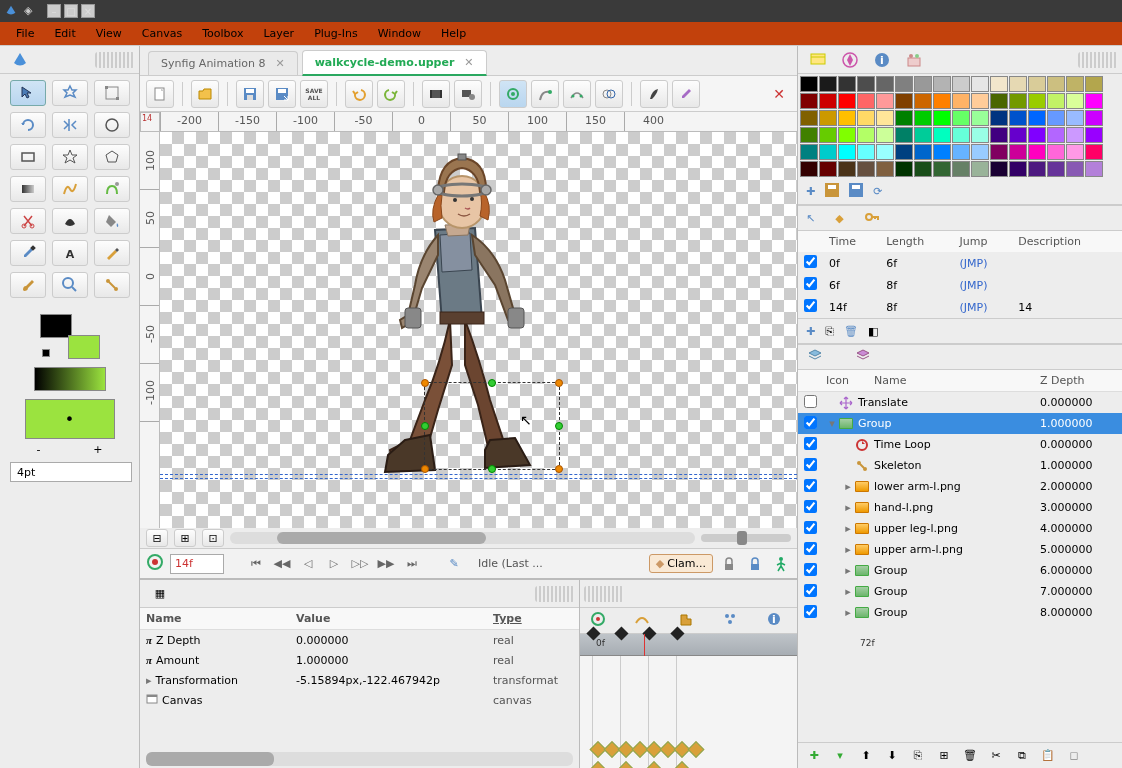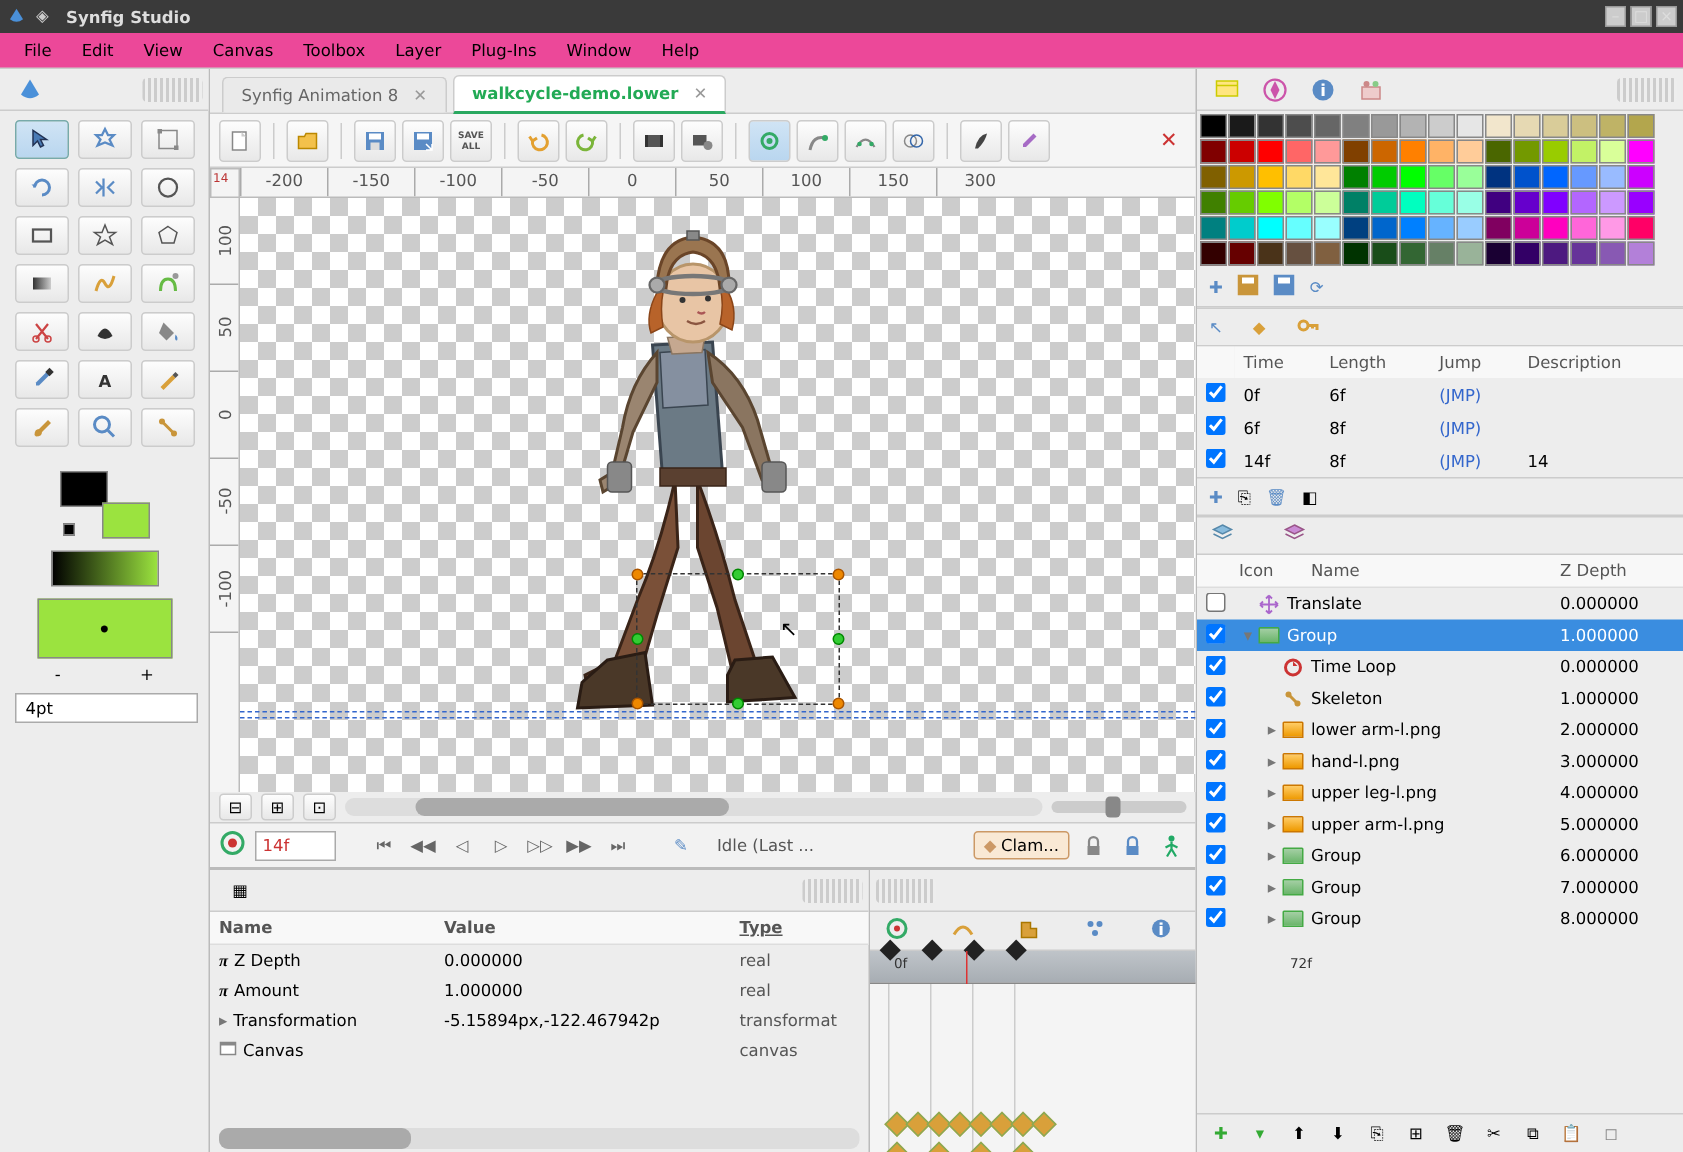--- a/index.html
+++ b/index.html
@@ -6,21 +6,21 @@
 body { width: 1122px; height: 768px; background: #dcdcdc; overflow: hidden; display: flex; flex-direction: column; }
 
 
 .titlebar { height: 22px; background: #3a3a3a; color: #ddd; display: flex; align-items: center; padding: 0 4px; }
 .titlebar .icon { width: 14px; height: 14px; margin-right: 6px; display:inline-block; }
 .titlebar .icon svg { width:14px; height:14px; }
 .titlebar .title { flex: 1; font-weight: bold; }
 .titlebar .win-btn { width: 14px; height: 14px; border: 1px solid #999; background: #ccc; margin-left: 3px; display: flex; align-items: center; justify-content: center; font-size: 10px; cursor: pointer; }
 
 
-.menubar { height: 24px; background: #ec4899; display: flex; align-items: center; padding: 0 6px; border-bottom: 1px solid #ccc; }
+.menubar { height: 24px; background: #c2410c; display: flex; align-items: center; padding: 0 6px; border-bottom: 1px solid #ccc; }
 .menubar .menu-item { padding: 4px 10px; cursor: pointer; }
 
 
 .main-area { flex: 1; display: flex; overflow: hidden; }
 .left-col { width: 140px; display: flex; flex-direction: column; background: #ededed; border-right: 1px solid #bbb; }
 .center-col { flex: 1; display: flex; flex-direction: column; }
 .right-col { width: 325px; display: flex; flex-direction: column; background: #ededed; border-left: 1px solid #bbb; }
 
 
 .panel-tabs { height: 28px; background: #ededed; border-bottom: 1px solid #ccc; display: flex; align-items: center; padding: 0 4px; }
@@ -166,21 +166,20 @@
 .folder-ico.blue { background:linear-gradient(#a4cfa4,#6bb56b); border-color:#4a4; }
 </style>
 </head>
 <body>
 
 <div class="titlebar">
   <span class="icon"><svg viewBox="0 0 16 16">
         <path d="M8 2 L3 10 Q8 14 13 10 Z" fill="#4a90d9"></path>
       </svg></span>
   <span class="icon" style="color:#ccc">◈</span>
-  <span class="title">Synfig Studio</span>
   <div class="win-btn">–</div>
   <div class="win-btn">□</div>
   <div class="win-btn">×</div>
 </div>
 
 <div class="menubar" id="menubar">
     <div class="menu-item">File</div>
     <div class="menu-item">Edit</div>
     <div class="menu-item">View</div>
     <div class="menu-item">Canvas</div>
@@ -347,21 +346,21 @@
     </div>
   </div>
 
   <div class="center-col">
     <div class="doc-tabs" id="doc-tabs">
         <div class="doc-tab">
           <span>Synfig Animation 8</span>
           <span class="close">✕</span>
         </div>
         <div class="doc-tab active">
-          <span>walkcycle-demo.lower</span>
+          <span>walkcycle-demo.upper</span>
           <span class="close">✕</span>
         </div>
       <div class="grip" style="margin-left:auto"></div>
     </div>
 
     <div class="toolbar">
       <div class="tb-btn">
           <svg width="16" height="16" viewBox="0 0 16 16">
             <rect x="3" y="2" width="9" height="12" fill="#fff" stroke="#888"></rect>
             <path d="M9 2 L12 5 L9 5 Z" fill="#ccc"></path>
@@ -458,21 +457,21 @@
       <div class="ruler-corner">14</div>
       <div class="ruler-h" id="ruler-h">
           <div class="tick">-200</div>
           <div class="tick">-150</div>
           <div class="tick">-100</div>
           <div class="tick">-50</div>
           <div class="tick">0</div>
           <div class="tick">50</div>
           <div class="tick">100</div>
           <div class="tick">150</div>
-          <div class="tick">300</div>
+          <div class="tick">400</div>
         </div>
       <div class="ruler-v" id="ruler-v">
           <div class="tick">100</div>
           <div class="tick">50</div>
           <div class="tick">0</div>
           <div class="tick">-50</div>
           <div class="tick">-100</div>
         </div>
       <div class="canvas">
         <div class="guide-h" style="top:342px"></div>

